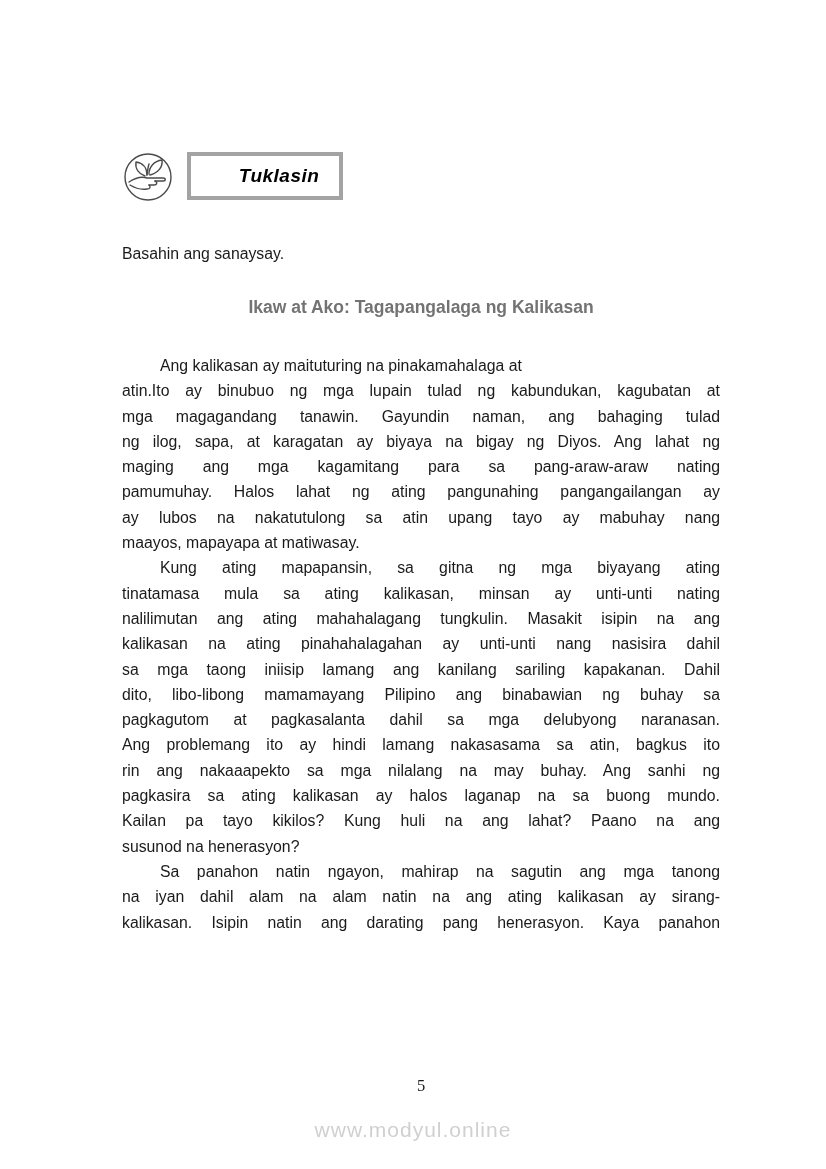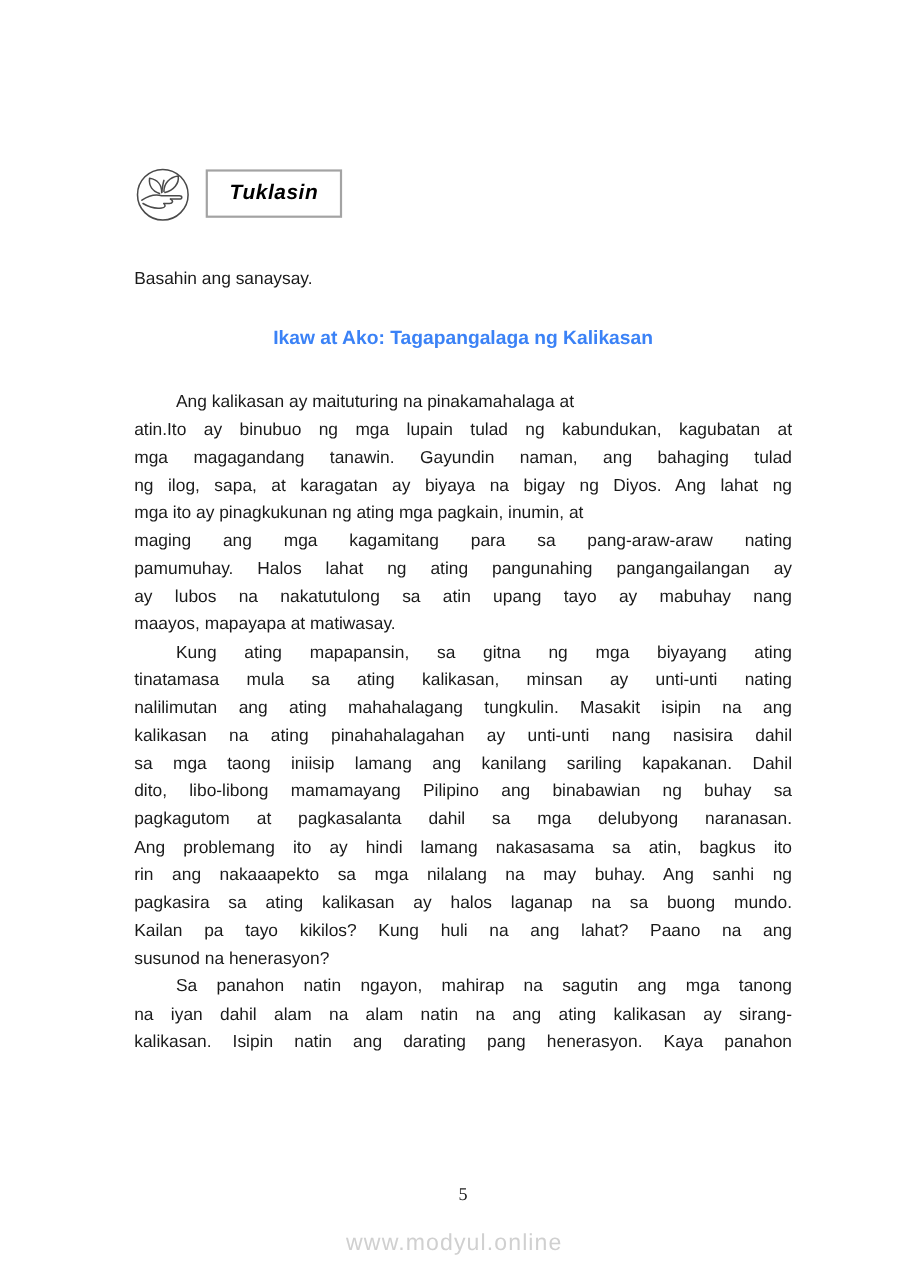--- a/index.html
+++ b/index.html
@@ -17,42 +17,43 @@
     width:598px;
   }
   .badge-row {
     display:flex;
     align-items:center;
     gap:13px;
     height:48px;
   }
   .badge-icon-wrap { width:52px; height:52px; flex:0 0 auto; margin-top:2px; }
   .badge-box {
-    border:2px solid #a3a3a3;
+    border:4px solid #a3a3a3;
     width:120px; height:40px;
     display:flex; align-items:center; justify-content:center;
     background:#ffffff;
+    padding-left:28px;
   }
   .badge-label {
     font-weight:bold;
     font-style:italic;
     font-size:19px;
     letter-spacing:0.5px;
     color:#000000;
   }
   .instruction {
     margin-top:45px;
     font-size:15.8px;
   }
   .essay-title {
     margin-top:34px;
     text-align:center;
     font-weight:bold;
     font-size:17.5px;
-    color:#3b82f6;
+    color:#737373;
   }
   .essay-body {
     margin-top:35px;
     font-size:15.8px;
     line-height:25.3px;
   }
   .para { margin:0; }
   .line { text-align:left; }
   .line.just { text-align:justify; text-align-last:justify; }
   .line.indent { padding-left:38px; }
@@ -102,21 +103,20 @@
     <div class="instruction">Basahin ang sanaysay.</div>
 
     <div class="essay-title">Ikaw at Ako: Tagapangalaga ng Kalikasan</div>
 
     <div class="essay-body">
         <div class="para">
           <div class="line indent">Ang kalikasan ay maituturing na pinakamahalaga at</div>
           <div class="line just">atin.Ito ay binubuo ng mga lupain tulad ng kabundukan, kagubatan at</div>
           <div class="line just">mga magagandang tanawin. Gayundin naman, ang bahaging tulad</div>
           <div class="line just">ng ilog, sapa, at karagatan ay biyaya na bigay ng Diyos. Ang lahat ng</div>
-          <div class="line">mga ito ay pinagkukunan ng ating mga pagkain, inumin, at</div>
           <div class="line just">maging ang mga kagamitang para sa pang-araw-araw nating</div>
           <div class="line just">pamumuhay. Halos lahat ng ating pangunahing pangangailangan ay</div>
           <div class="line just">ay lubos na nakatutulong sa atin upang tayo ay mabuhay nang</div>
           <div class="line">maayos, mapayapa at matiwasay.</div>
         </div>
         <div class="para">
           <div class="line just indent">Kung ating mapapansin, sa gitna ng mga biyayang ating</div>
           <div class="line just">tinatamasa mula sa ating kalikasan, minsan ay unti-unti nating</div>
           <div class="line just">nalilimutan ang ating mahahalagang tungkulin. Masakit isipin na ang</div>
           <div class="line just">kalikasan na ating pinahahalagahan ay unti-unti nang nasisira dahil</div>

